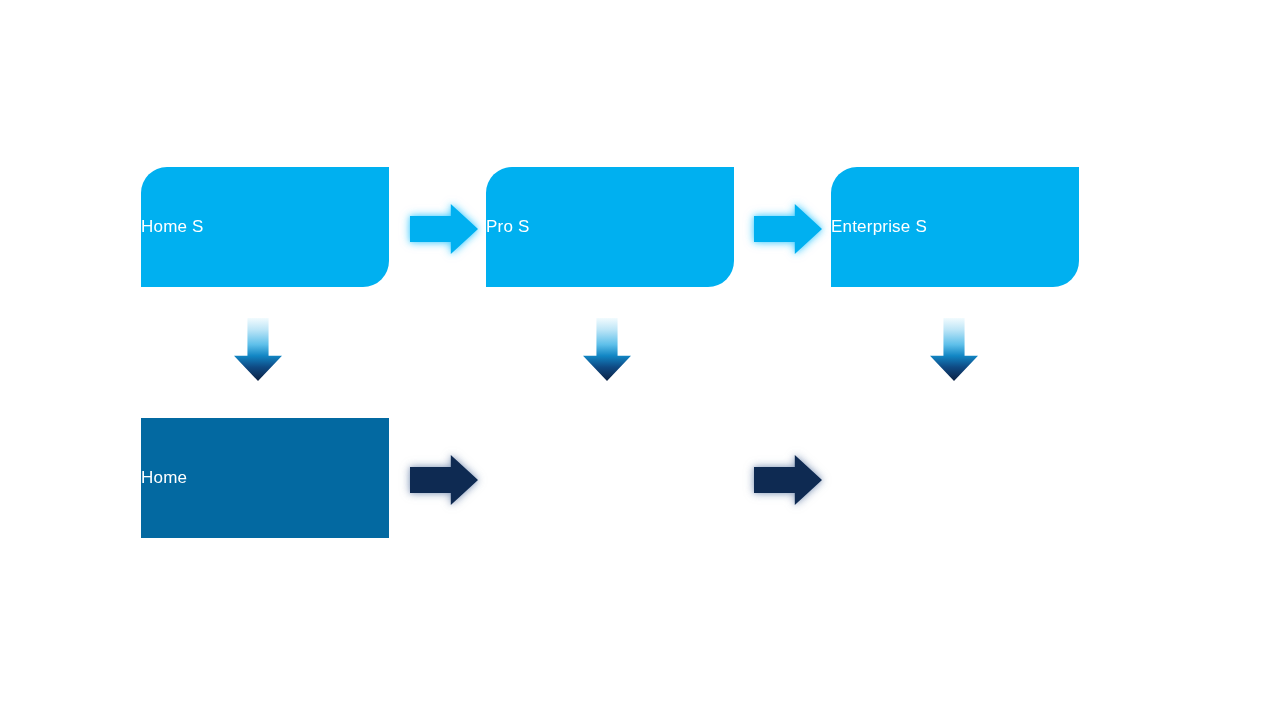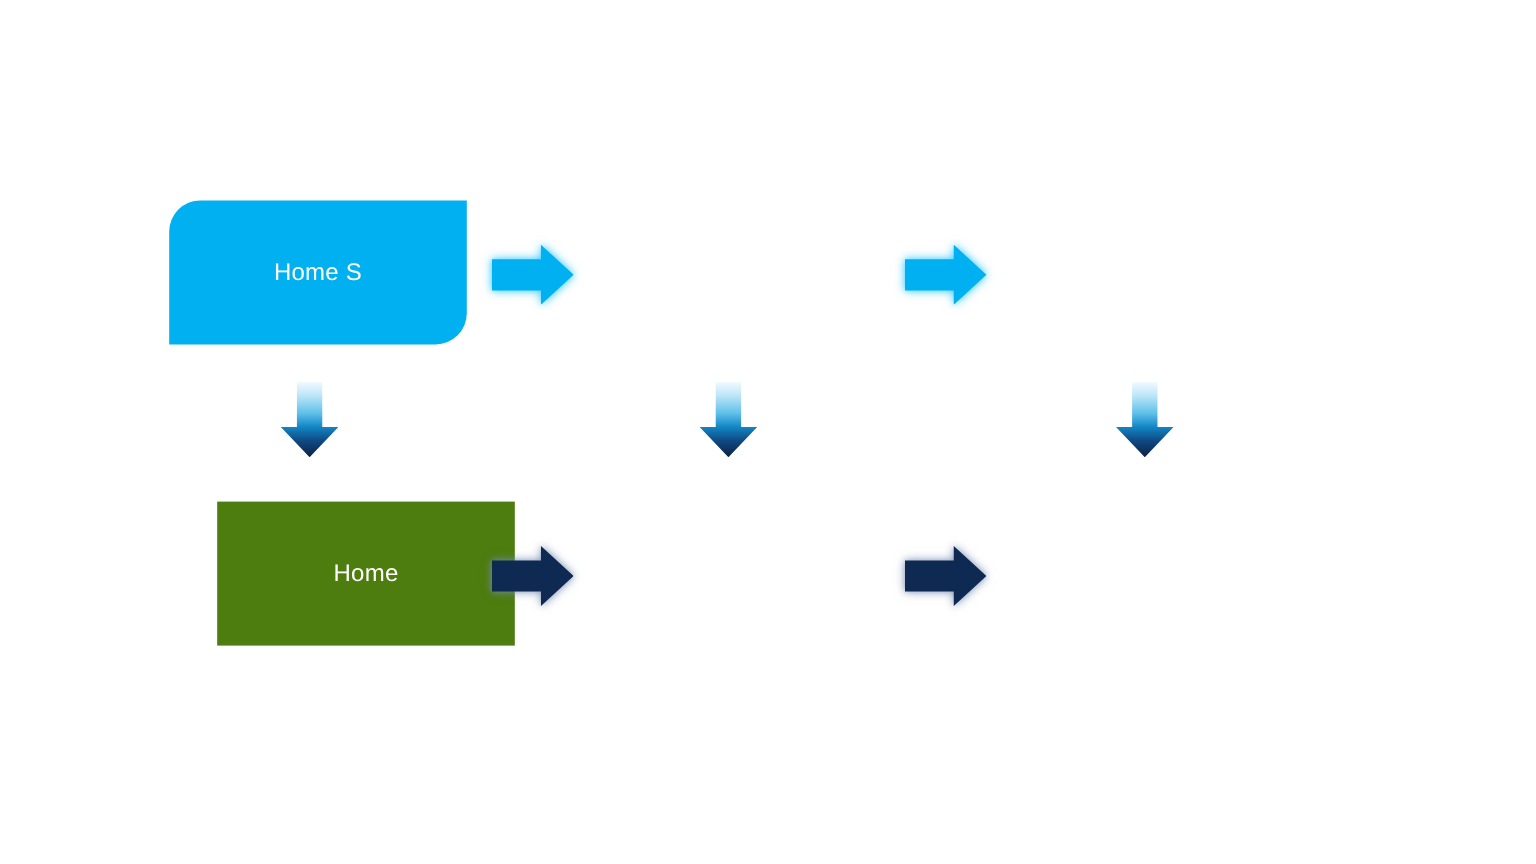--- a/index.html
+++ b/index.html
@@ -16,36 +16,34 @@
     overflow: hidden;
   }
 
   
   .box {
     position: absolute;
     width: 248px;
     height: 120px;
     display: flex;
     align-items: center;
-    justify-content: center;
     color: #ffffff;
-    font-size: 20px;
+    font-size: 17px;
     font-weight: 400;
     letter-spacing: 0.2px;
   }
   .box.top {
     top: 167px;
     background: #00b0f0;
     border-radius: 26px 0 26px 0; 
   }
   .box.bottom {
     top: 418px;
-    background: #4d7c0f;
+    background: #0369a1;
     border-radius: 0;
-    margin-left: 40px;
   }
   .c0 { left: 141px; }
   .c1 { left: 486px; }
   .c2 { left: 831px; }
 
   
   .arrow-right {
     position: absolute;
     width: 68px;
     height: 50px;
@@ -91,20 +89,26 @@
   .da2 { left: 930px; }
 </style>
 </head>
 <body>
 
 <div class="canvas">
 
   <div class="box top c0">
     <span>Home S</span>
   </div>
+  <div class="box top c1">
+    <span>Pro S</span>
+  </div>
+  <div class="box top c2">
+    <span>Enterprise S</span>
+  </div>
 
   <div class="glow-wrap light ra-top ra-gap0">
     <div class="arrow-right light"></div>
   </div>
   <div class="glow-wrap light ra-top ra-gap1">
     <div class="arrow-right light"></div>
   </div>
 
   <div class="arrow-down da0"></div>
   <div class="arrow-down da1"></div>

